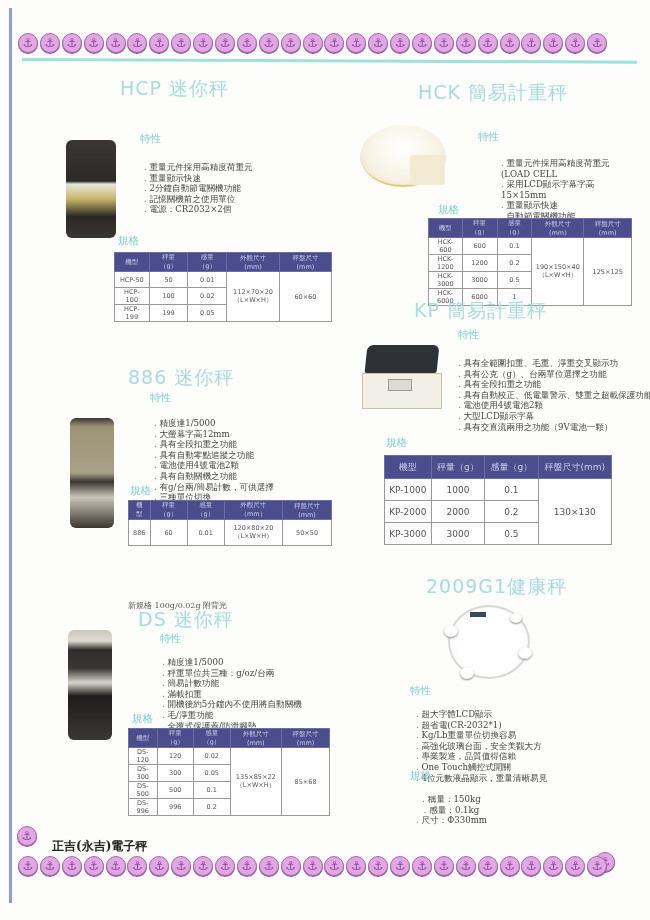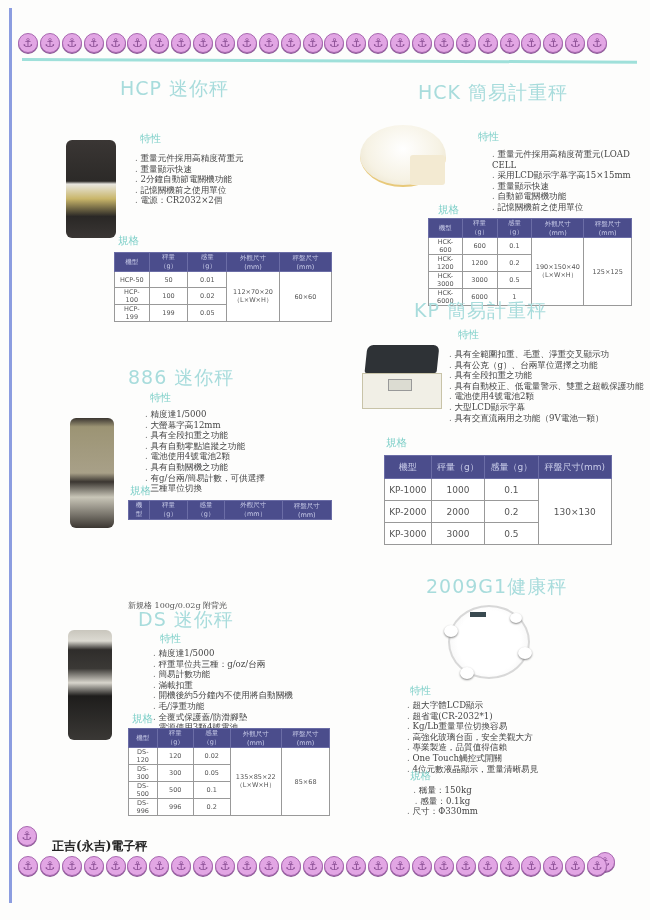--- a/index.html
+++ b/index.html
@@ -8,21 +8,21 @@
   .abs { position:absolute; }
   .vline { left:9px; top:8px; width:3px; height:895px; background:#8c9de0; }
   .medal-row { display:flex; gap:0px; }
   .medal { width:20px; height:20px; border-radius:50%; background:#e2a6e4; border:1px solid #a868b0;
            box-shadow:0 1px 0 #8a5a95; margin-right:1.9px; position:relative; box-sizing:border-box; }
   .medal::after { content:"⚓"; position:absolute; left:0; right:0; top:1px; text-align:center;
                   font-size:12px; line-height:16px; color:#8a4e94; font-family:"DejaVu Sans", sans-serif; }
   .teal-line { left:22px; top:58px; width:615px; height:3px; background:#9fe0da; transform:rotate(0.25deg); transform-origin:left; }
   .title { font-family:"DejaVu Sans", sans-serif; color:#a8dcdc; font-size:19px; letter-spacing:1px; white-space:nowrap; }
   .sub { font-family:"DejaVu Sans", sans-serif; color:#7dcfc8; font-size:10.5px; }
-  ul.feat { list-style:none; margin:3px; padding:0; font-size:8.6px; line-height:10.6px; color:#444; }
+  ul.feat { list-style:none; margin:12px; padding:0; font-size:8.6px; line-height:10.6px; color:#444; }
   ul.feat li::before { content:". "; color:#777; }
   table.spec { border-collapse:collapse; font-family:"DejaVu Sans", sans-serif; font-size:6.5px; color:#555; }
   table.spec th { background:#4b4d8c; color:#c8cbe8; font-weight:normal; padding:0 4px; height:18px; border:1px solid #6b6da6; }
   table.spec td { border:1px solid #999; text-align:center; padding:0 3px; background:#fff; }
   table.big { font-size:9px; }
   table.big th { height:22px; font-size:9px; }
   .photo { border-radius:6px; }
   .note { font-size:8px; color:#555;margin-top:48px; }
   .footer-text { font-family:"DejaVu Serif", serif; font-weight:bold; color:#222; font-size:12px; }
 </style>
@@ -207,20 +207,27 @@
 </ul>
 <div class="abs sub" style="left:130px; top:484px;">規格</div>
 <table class="abs spec" style="left:128px; top:500px; width:204px;">
   <tbody>
       <tr>
     <th>機型</th>
     <th>秤量（g）</th>
     <th>感量（g）</th>
     <th>外觀尺寸（mm）</th>
     <th>秤盤尺寸(mm)</th>
+  </tr>
+  <tr style="height:26px">
+    <td>886</td>
+    <td>60</td>
+    <td>0.01</td>
+    <td><span>120×80×20</span><br><span>（L×W×H）</span></td>
+    <td>50×50</td>
   </tr>
 </tbody>
   </table>
 <div class="abs note" style="left:128px; top:552px;">新規格 100g/0.02g 附背光</div>
 
 <div class="abs title" style="left:426px; top:574px;">2009G1健康秤</div>
 <div class="abs" style="left:448px; top:605px; width:78px; height:70px; border-radius:50%; border:2px solid #d8d8d8; background:radial-gradient(circle,#ffffff 60%,#eeeeee 100%);">
   <div style="position:absolute; left:20px; top:5px; width:16px; height:5px; background:#3a4a50;"></div>
   <div style="position:absolute; left:-6px; top:18px; width:14px; height:12px; border-radius:50%; background:#fff; box-shadow:0 1px 2px #888;"></div>
   <div style="position:absolute; left:60px; top:6px; width:12px; height:10px; border-radius:50%; background:#fff; box-shadow:0 1px 2px #888;"></div>

